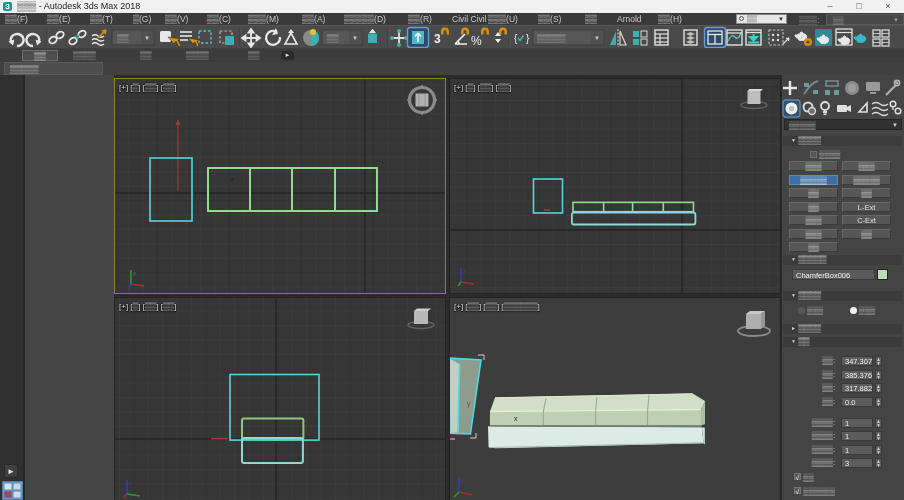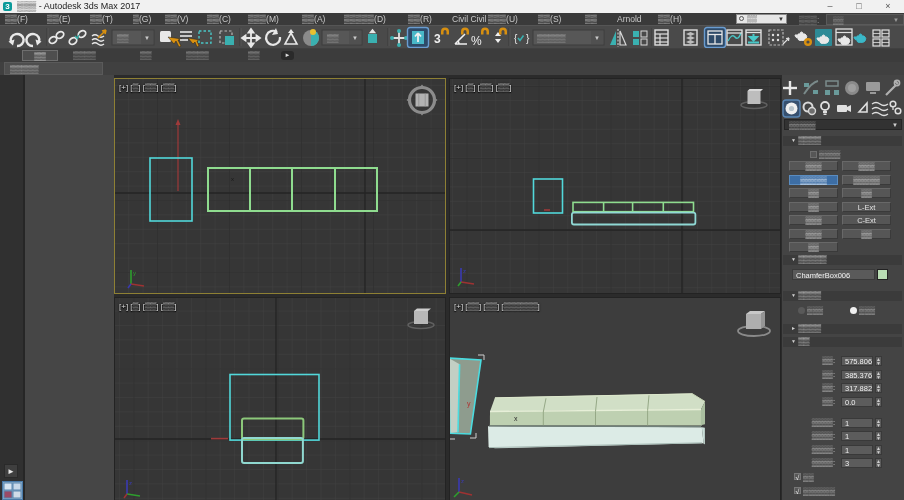--- a/index.html
+++ b/index.html
@@ -34,21 +34,21 @@
 .rbtn{position:absolute;width:49px;height:10px;background:#565656;border:1px solid #686868;border-bottom-color:#3a3a3a;border-right-color:#3a3a3a;color:#e2e2e2;font-size:7.5px;text-align:center;line-height:9px}
 .spin{position:absolute;height:10px;background:#5c5c5c;border:1px solid #393939;color:#efefef;font-size:7.5px;line-height:9px;padding-left:3px}
 .spinlbl{position:absolute;color:#d6d6d6;font-size:7.5px;text-align:right;line-height:10px}
 .spinarr{position:absolute;width:7px;height:10px;background:#5c5c5c;border:1px solid #393939;color:#d0d0d0;font-size:5px;text-align:center;line-height:4px}
 </style></head>
 <body>
 <div id="stage">
 
 <div class="abs" id="titlebar">
   <div class="abs logo">3</div>
-  <div class="abs ttl">▒▒▒ - Autodesk 3ds Max 2017</div>
+  <div class="abs ttl">▒▒▒ - Autodesk 3ds Max 2018</div>
   <div class="abs winbtn" style="left:816px">–</div>
   <div class="abs winbtn" style="left:845px">□</div>
   <div class="abs winbtn" style="left:874px">×</div>
 </div>
 
 <div class="abs" id="menubar">
   <span style="left:5px">▒▒(F)</span>
   <span style="left:47px">▒▒(E)</span>
   <span style="left:90px">▒▒(T)</span>
   <span style="left:133px">▒(G)</span>
@@ -496,21 +496,21 @@
  <div class="rbtn" style="left:7px;top:167px">▒▒</div>
  <div class="rollhdr" style="top:180px"><i>▼</i> ▒▒▒▒▒</div>
  <div class="abs" style="left:10px;top:194px;width:83px;height:11px;background:#5a5a5a;border:1px solid #3a3a3a;color:#f2f2f2;font-size:7.5px;padding:1px 0 0 3px">ChamferBox006</div>
  <div class="abs" style="left:95px;top:194px;width:11px;height:11px;background:#b9ddb4;border:1px solid #222"></div>
  <div class="rollhdr" style="top:216px"><i>▼</i> ▒▒▒▒</div>
  <div class="abs" style="left:16px;top:231px;color:#c9c9c9;font-size:7.5px"><span style="display:inline-block;width:7px;height:7px;background:#595959;border-radius:50%;vertical-align:-1px"></span> ▒▒▒</div>
  <div class="abs" style="left:68px;top:231px;color:#c9c9c9;font-size:7.5px"><span style="display:inline-block;width:7px;height:7px;background:#f0f0f0;border-radius:50%;vertical-align:-1px"></span> ▒▒▒</div>
  <div class="rollhdr" style="top:249px"><i>►</i> ▒▒▒▒</div>
  <div class="rollhdr" style="top:262px"><i>▼</i> ▒▒</div>
  <div class="spinlbl" style="left:10px;top:281px;width:43px">▒▒:</div>
-      <div class="spin" style="left:59px;top:281px;width:32px">575.806</div>
+      <div class="spin" style="left:59px;top:281px;width:32px">347.307</div>
       <div class="spinarr" style="left:93px;top:281px">▲<br>▼</div>
  <div class="spinlbl" style="left:10px;top:294.5px;width:43px">▒▒:</div>
       <div class="spin" style="left:59px;top:294.5px;width:32px">385.376</div>
       <div class="spinarr" style="left:93px;top:294.5px">▲<br>▼</div>
  <div class="spinlbl" style="left:10px;top:308px;width:43px">▒▒:</div>
       <div class="spin" style="left:59px;top:308px;width:32px">317.882</div>
       <div class="spinarr" style="left:93px;top:308px">▲<br>▼</div>
  <div class="spinlbl" style="left:10px;top:321.5px;width:43px">▒▒:</div>
       <div class="spin" style="left:59px;top:321.5px;width:32px">0.0</div>
       <div class="spinarr" style="left:93px;top:321.5px">▲<br>▼</div>

